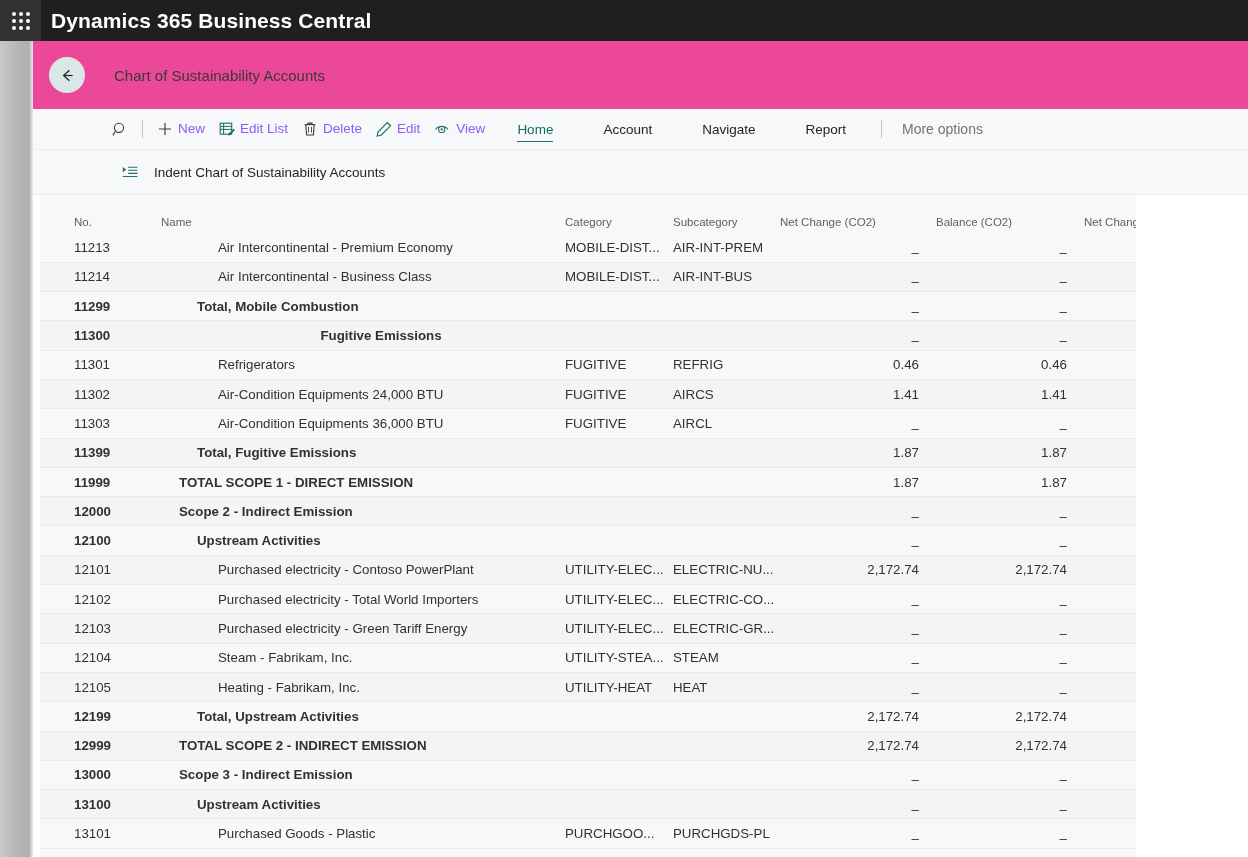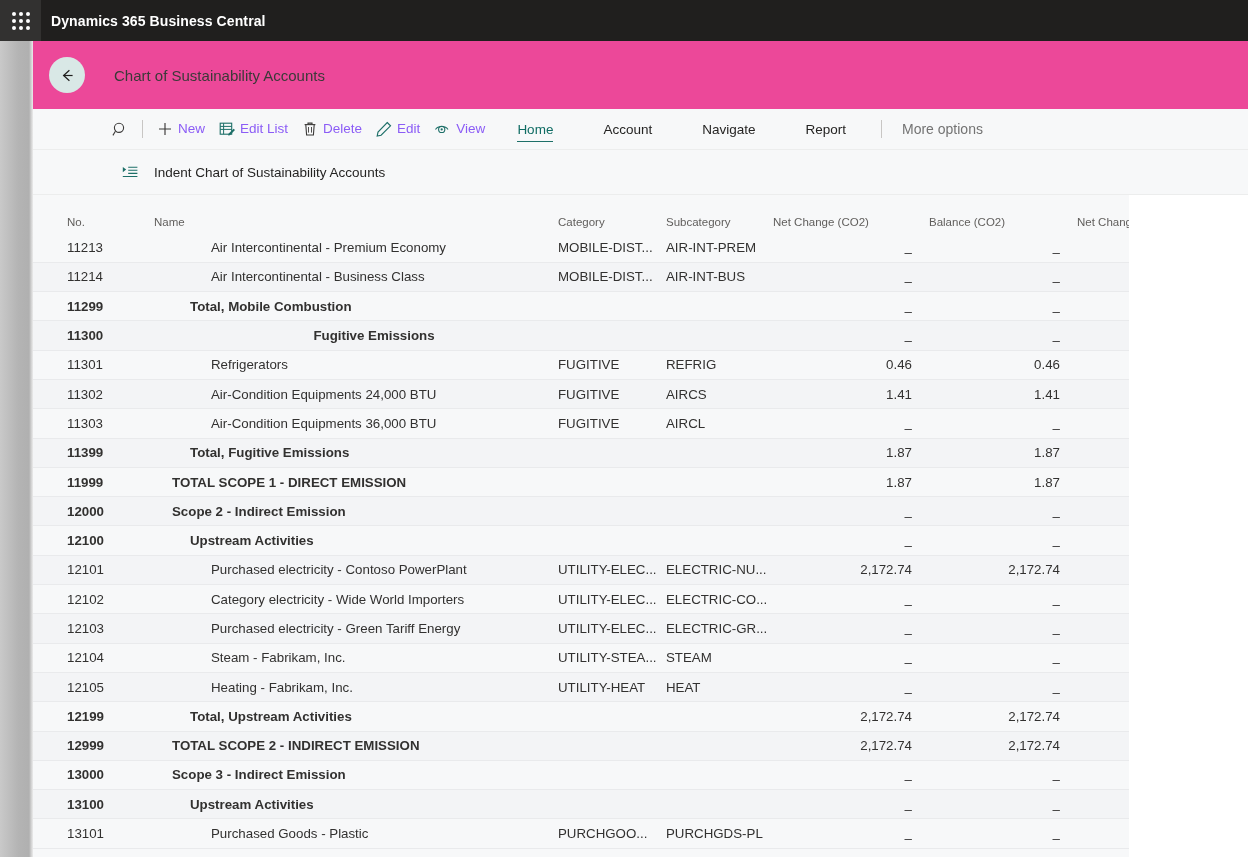--- a/index.html
+++ b/index.html
@@ -28,21 +28,21 @@
     width: 41px; height: 41px; background: #323130;
     display: flex; align-items: center; justify-content: center;
     cursor: pointer; flex: 0 0 41px;
   }
   #waffle .grid {
     display: grid; grid-template-columns: repeat(3, 4px); grid-template-rows: repeat(3, 4px);
     gap: 3px;
   }
   #waffle .grid i { display:block; width:4px; height:4px; border-radius:50%; background:#ffffff; }
   #app-title {
-    color: #ffffff; font-size: 14px; font-weight: 600;
+    color: #ffffff; font-size: 21px; font-weight: 600;
     margin-left: 10px; letter-spacing: .1px;
   }
 
   
   #page-header {
     position: absolute; left: 33px; top: 41px; width: 1215px; height: 68px;
     background: #ec4899; display: flex; align-items: center;
   }
   #back-btn {
     width: 36px; height: 36px; border-radius: 50%;
@@ -92,21 +92,21 @@
     border-bottom: 1px solid #eceded;
   }
   #indent-btn {
     display: flex; align-items: center; gap: 16px;
     margin-left: 82px; font-size: 13.5px; color: #252423;
     padding: 5px 7px; cursor: pointer;
   }
 
   
   #table-area {
-    position: absolute; left: 33px; top: 195px; width: 1096px; height: 662px;
+    position: absolute; left: 40px; top: 195px; width: 1096px; height: 662px;
     background: #f7f8f9; overflow: hidden;
   }
   table#grid { border-collapse: collapse; width: 1215px; table-layout: fixed; }
 
   #grid thead th {
     font-size: 11.5px; font-weight: 400; color: #605e5c;
     padding: 0 0 5px 0; height: 38px; vertical-align: bottom;
     background: #f7f8f9; text-align: left;
   }
   #grid tbody td {
@@ -370,21 +370,21 @@
           <td class="c-no no-cell">12101</td>
           <td class="c-name name-cell" style="padding-left: 57px;">Purchased electricity - Contoso PowerPlant</td>
           <td class="c-cat cat-cell">UTILITY-ELEC...</td>
           <td class="c-sub sub-cell">ELECTRIC-NU...</td>
           <td class="c-nc2 num">2,172.74</td>
           <td class="c-bal num">2,172.74</td>
           <td class="c-nch4 num dash"><span class="dashmark">–</span></td>
         </tr>
         <tr>
           <td class="c-no no-cell">12102</td>
-          <td class="c-name name-cell" style="padding-left: 57px;">Category electricity - Wide World Importers</td>
+          <td class="c-name name-cell" style="padding-left: 57px;">Purchased electricity - Total World Importers</td>
           <td class="c-cat cat-cell">UTILITY-ELEC...</td>
           <td class="c-sub sub-cell">ELECTRIC-CO...</td>
           <td class="c-nc2 num dash"><span class="dashmark">–</span></td>
           <td class="c-bal num dash"><span class="dashmark">–</span></td>
           <td class="c-nch4 num dash"><span class="dashmark">–</span></td>
         </tr>
         <tr class=" alt">
           <td class="c-no no-cell">12103</td>
           <td class="c-name name-cell" style="padding-left: 57px;">Purchased electricity - Green Tariff Energy</td>
           <td class="c-cat cat-cell">UTILITY-ELEC...</td>

